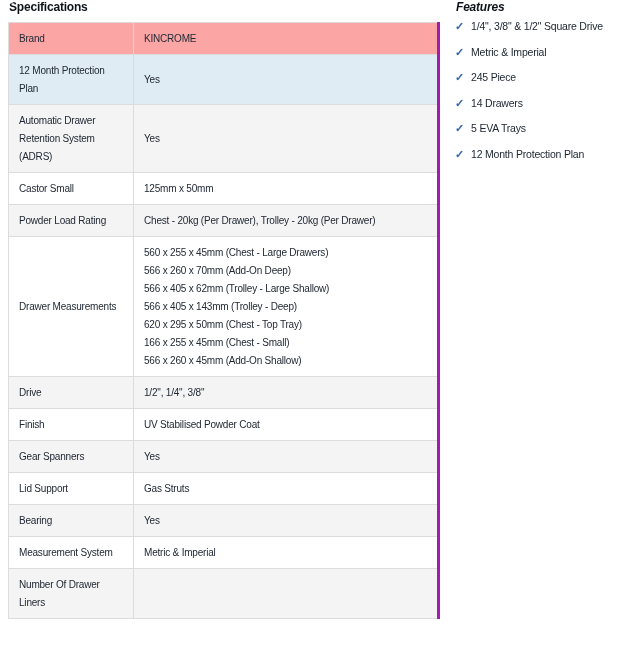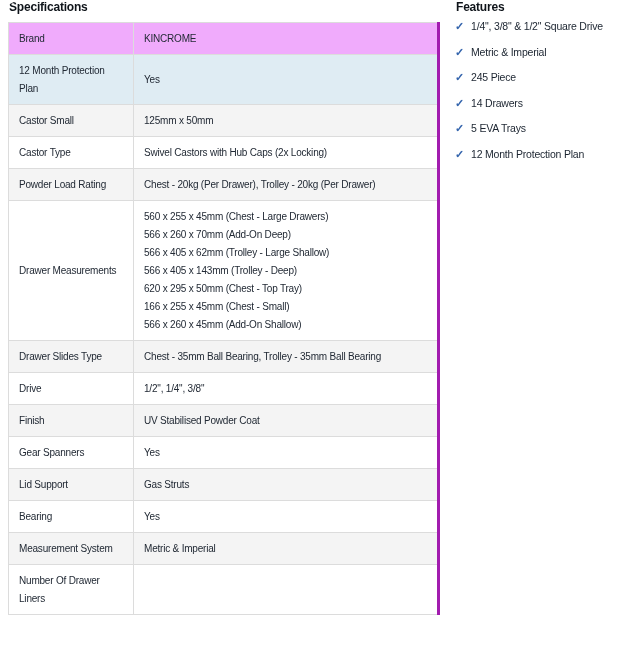--- a/index.html
+++ b/index.html
@@ -56,31 +56,31 @@
   table.spec-table td.label-cell {
     width: 106px;
     border-right: 1px solid #dcdcdc;
     border-left: 1px solid #dcdcdc;
   }
   table.spec-table td.value-cell {
     border-right: 3px solid #a21caf;
   }
   
   table.spec-table tr:nth-of-type(odd) td { background: #f4f4f4; }
-  table.spec-table tr:first-child td { background: #f0abfc; }
+  table.spec-table tr:first-child td { background: #fca5a5; }
   table.spec-table tr.highlighted-row td { background: #dfecf3; }
   .value-line { white-space: nowrap; }
   
   .features {
     position: absolute;
     left: 455px;
     top: 0;
     width: 186px;
   }
-  .features .section-title { height: 20px; }
+  .features .section-title { height: 20px; font-style: italic; }
   ul.features-list {
     list-style: none;
     margin: 0;
     padding: 0;
   }
   ul.features-list li {
     display: flex;
     align-items: flex-start;
     margin: 0 0 13.5px 0;
     font-size: 10.5px;
@@ -116,34 +116,34 @@
             </td>
           </tr>
 
           <tr class="highlighted-row">
             <td class="label-cell">12 Month Protection Plan</td>
             <td class="value-cell">
               <div class="value-line">Yes</div>
             </td>
           </tr>
 
+          <tr>
+            <td class="label-cell">Automatic Drawer Retention System (ADRS)</td>
+            <td class="value-cell">
+              <div class="value-line">Yes</div>
+            </td>
+          </tr>
 
           <tr>
             <td class="label-cell">Castor Small</td>
             <td class="value-cell">
               <div class="value-line">125mm x 50mm</div>
             </td>
           </tr>
 
-          <tr>
-            <td class="label-cell">Castor Type</td>
-            <td class="value-cell">
-              <div class="value-line">Swivel Castors with Hub Caps (2x Locking)</div>
-            </td>
-          </tr>
 
           <tr>
             <td class="label-cell">Powder Load Rating</td>
             <td class="value-cell">
               <div class="value-line">Chest - 20kg (Per Drawer), Trolley - 20kg (Per Drawer)</div>
             </td>
           </tr>
 
           <tr>
             <td class="label-cell">Drawer Measurements</td>
@@ -151,26 +151,20 @@
               <div class="value-line">560 x 255 x 45mm (Chest - Large Drawers)</div>
               <div class="value-line">566 x 260 x 70mm (Add-On Deep)</div>
               <div class="value-line">566 x 405 x 62mm (Trolley - Large Shallow)</div>
               <div class="value-line">566 x 405 x 143mm (Trolley - Deep)</div>
               <div class="value-line">620 x 295 x 50mm (Chest - Top Tray)</div>
               <div class="value-line">166 x 255 x 45mm (Chest - Small)</div>
               <div class="value-line">566 x 260 x 45mm (Add-On Shallow)</div>
             </td>
           </tr>
 
-          <tr>
-            <td class="label-cell">Drawer Slides Type</td>
-            <td class="value-cell">
-              <div class="value-line">Chest - 35mm Ball Bearing, Trolley - 35mm Ball Bearing</div>
-            </td>
-          </tr>
 
           <tr>
             <td class="label-cell">Drive</td>
             <td class="value-cell">
               <div class="value-line">1/2", 1/4", 3/8"</div>
             </td>
           </tr>
 
           <tr>
             <td class="label-cell">Finish</td>

